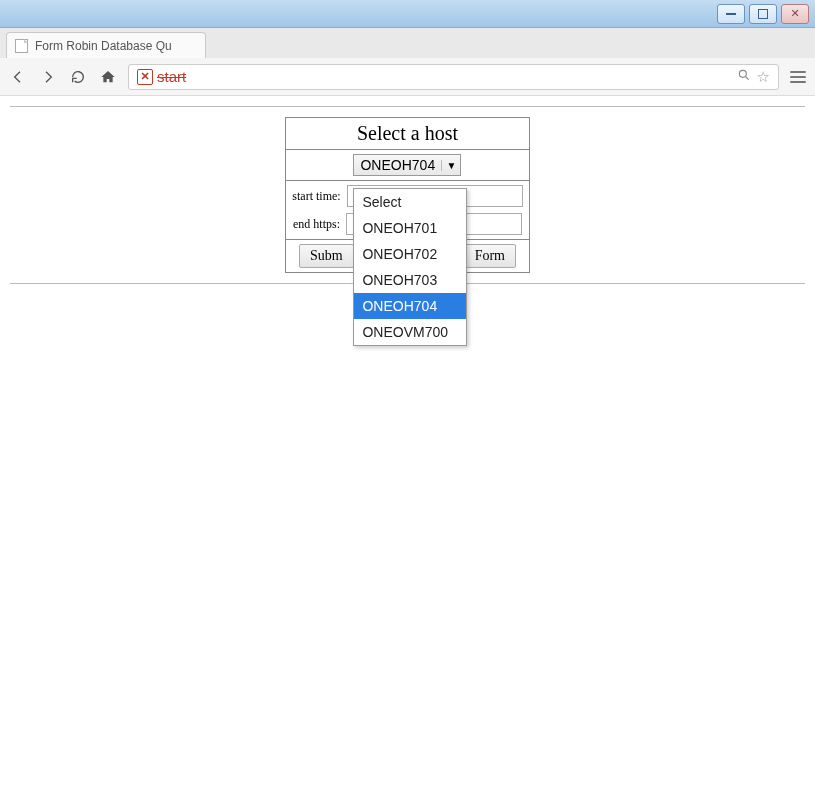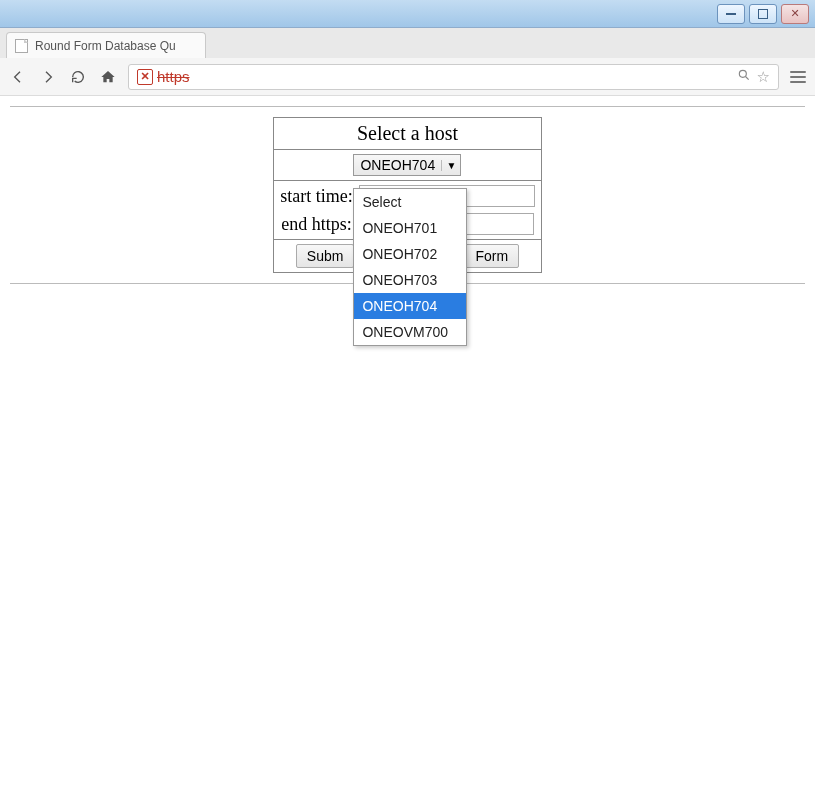--- a/index.html
+++ b/index.html
@@ -189,34 +189,34 @@
   }
   .host-table .title-row td {
     font-family: "Times New Roman", serif;
     font-size: 20px;
   }
   .row-inner {
     display:flex; align-items:center; justify-content:center; gap:6px;
   }
   .label {
     font-family: "Times New Roman", serif;
-    font-size: 18px;
+    font-size: 12px;
   }
   input.textfield {
     font-family: Arial, sans-serif;
     font-size: 15px;
     padding: 2px 6px;
     border: 1px solid #aaa;
     background:#fff;
     height: 22px;
     box-sizing: border-box;
     width: 176px;
   }
   button.formbtn {
-    font-family: Liberation Sans, sans-serif;
+    font-family: Liberation Serif, serif;
     font-size: 14px;
     padding: 2px 10px;
     background: linear-gradient(180deg,#f7f7f7,#e5e5e5);
     border: 1px solid #aaa;
     border-radius: 2px;
     height: 24px;
   }
 
   
   .select-wrap {
@@ -275,21 +275,21 @@
     </div>
   <div class="title-btn">
       <span class="sq"></span>
     </div>
   <div class="title-btn close">✕</div>
 </div>
 
 <div class="tabstrip">
   <div class="tab">
     <span class="favicon"></span>
-    <span>Round Form Database Qu</span>
+    <span>Form Robin Database Qu</span>
   </div>
 </div>
 
 <div class="toolbar">
   <span class="tb-icon arrow">
     <svg viewBox="0 0 24 24" fill="none" stroke="currentColor" stroke-width="2">
         <path d="M15 4 7 12l8 8"></path>
       </svg>
   </span>
   <span class="tb-icon arrow">
@@ -302,21 +302,21 @@
         <path d="M4 12a8 8 0 1 1 3 6.2M4 20v-6h6"></path>
       </svg>
   </span>
   <span class="tb-icon">
     <svg viewBox="0 0 24 24" fill="currentColor">
         <path d="M12 3 2 12h3v8h5v-5h4v5h5v-8h3z"></path>
       </svg>
   </span>
   <div class="urlbar">
     <span class="ssl-bad">✕</span>
-    <span class="https-struck">https</span>
+    <span class="https-struck">start</span>
     <span style="flex:1"></span>
     <span class="urlbar-right">
       <span class="mag">
         <svg viewBox="0 0 24 24" fill="none" stroke="currentColor" stroke-width="2">
             <circle cx="10" cy="10" r="6"></circle>
             <path d="M20 20l-5-5"></path>
           </svg>
       </span>
       <span class="star">☆</span>
     </span>

